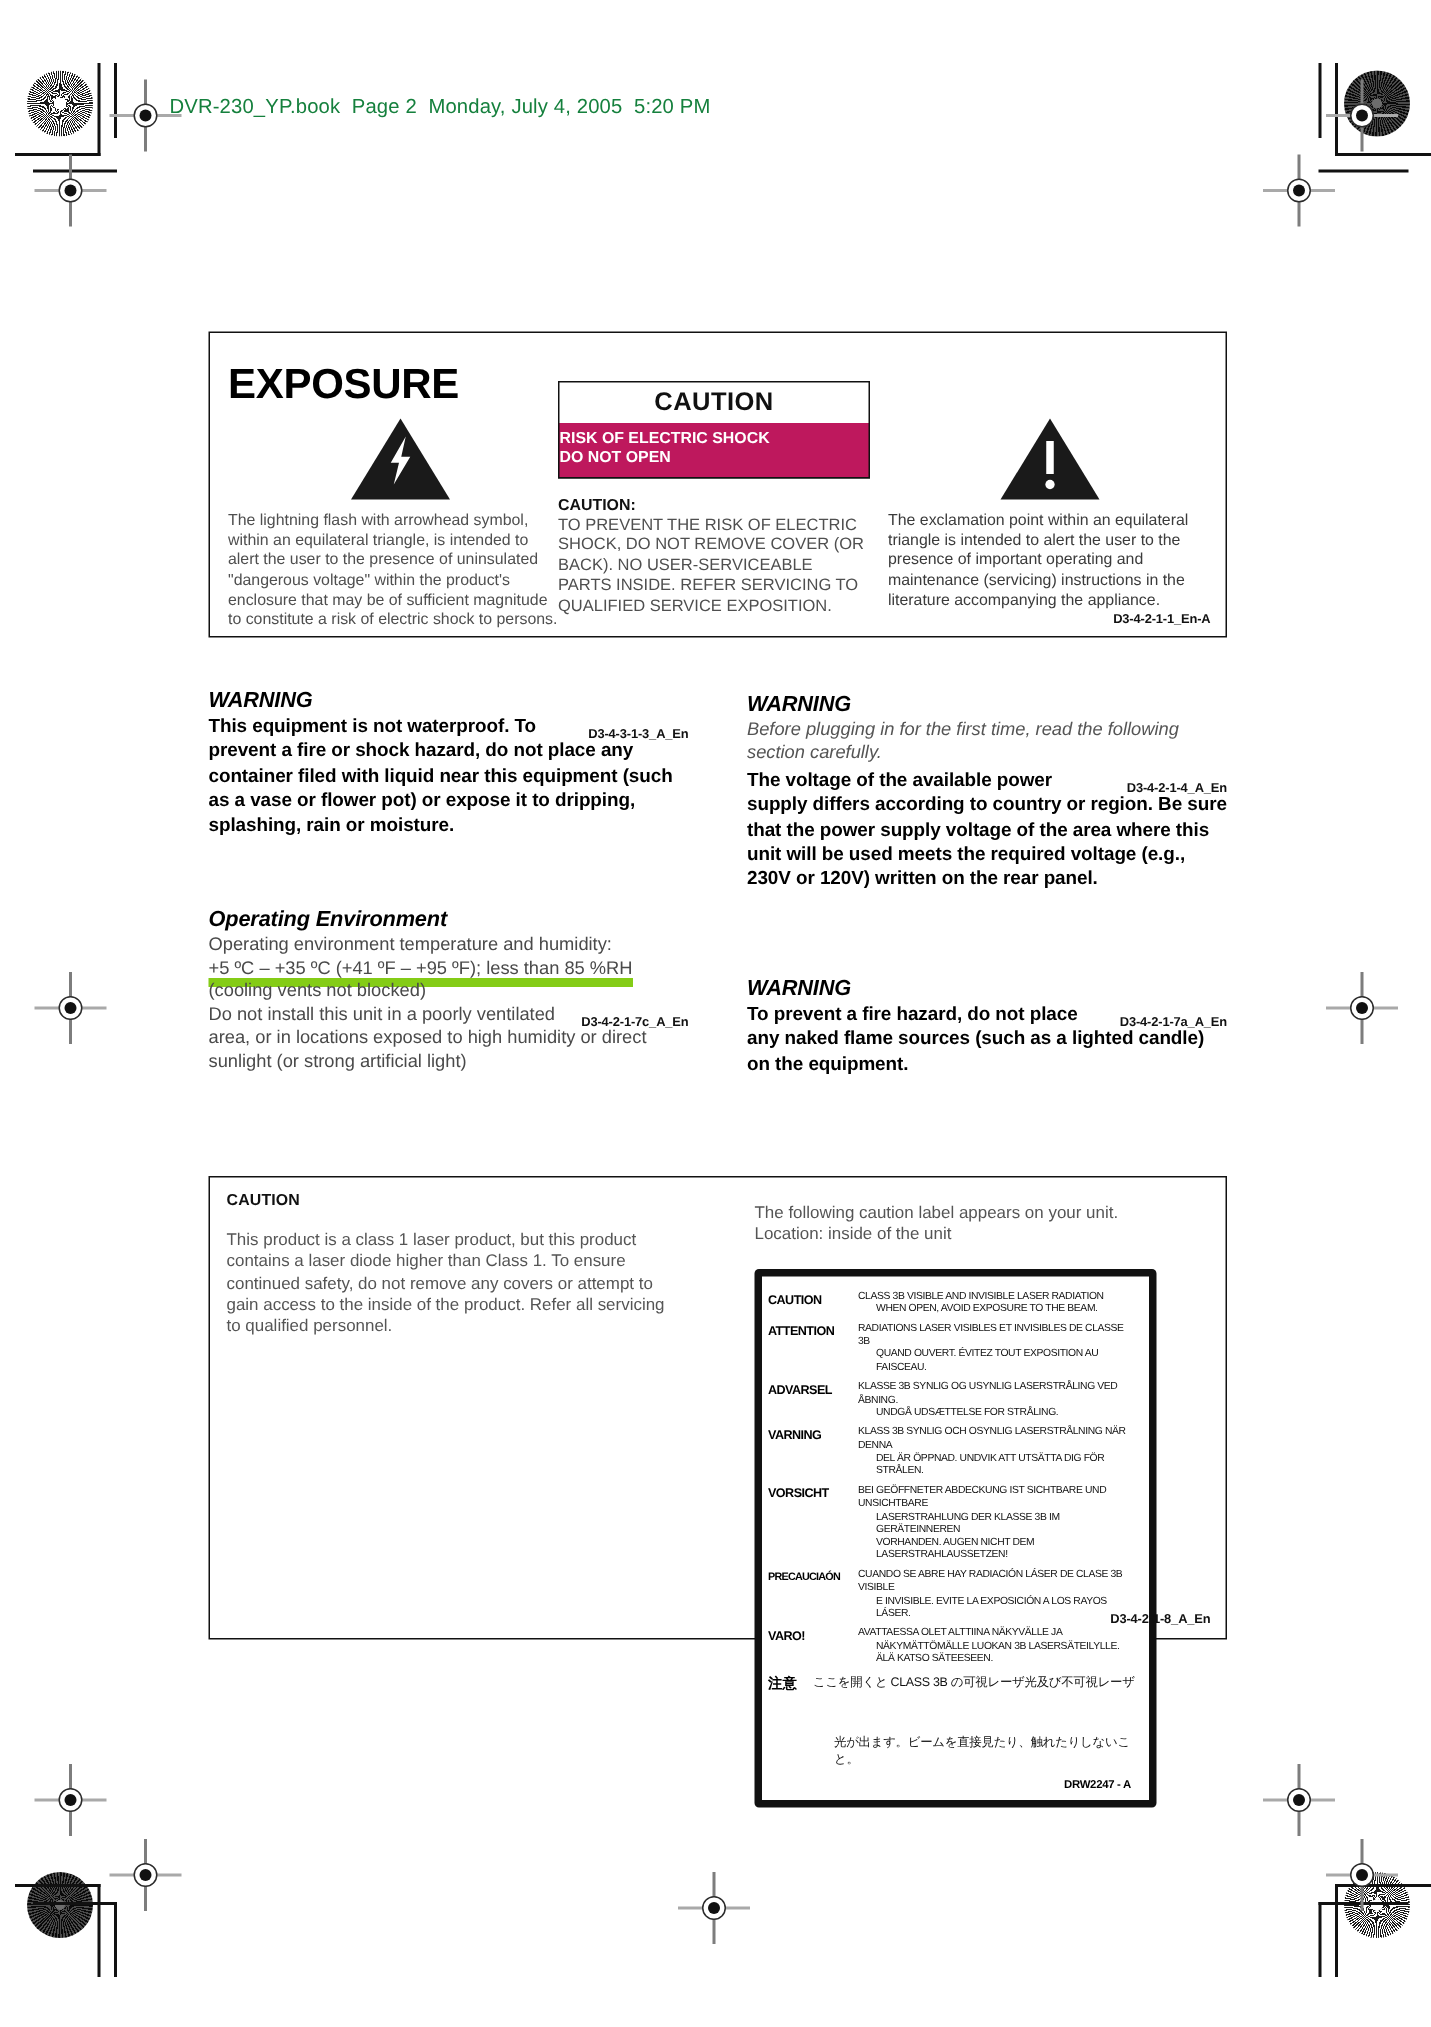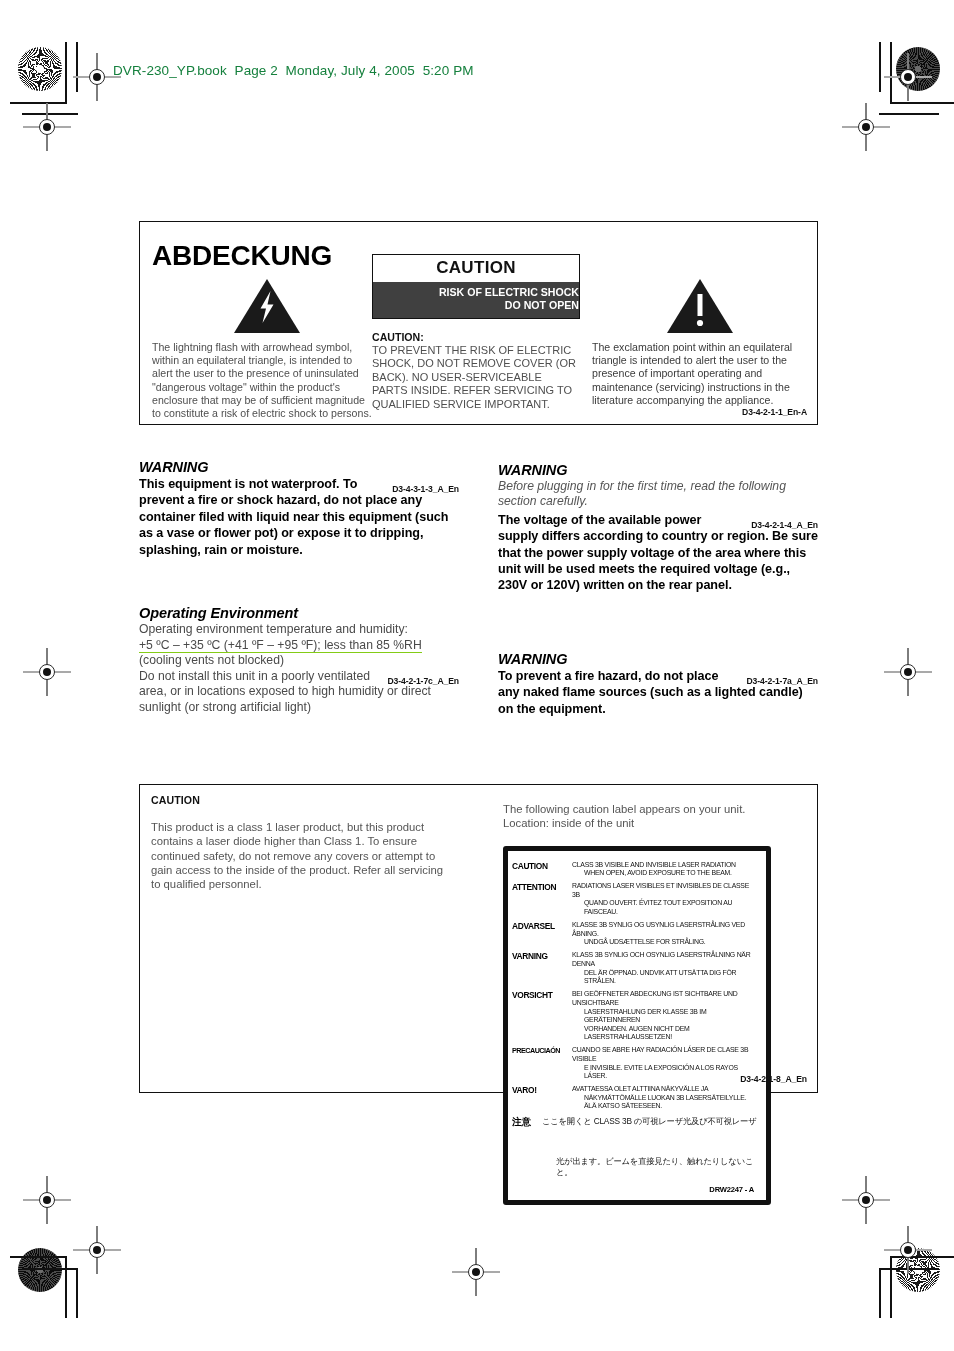--- a/index.html
+++ b/index.html
@@ -70,40 +70,40 @@
   .imp-body.dark { color:#3b3b3b; }
 
   .caution-badge {
     width:100%; border:1.6px solid #111; background:#111;
   }
   .caution-badge .cb-top {
     background:#fff; color:#111; text-align:center;
     font-size:17px; font-weight:bold; padding:3px 0 4px; letter-spacing:.3px;
   }
   .caution-badge .cb-bot {
-    background:#404040; color:#fff; text-align:right;
+    background:#be185d; color:#fff; text-align:left;
     font-size:10.6px; font-weight:bold; line-height:13px; padding:4px 0 6px;
   }
   .caution-lead { font-size:10.6px; font-weight:bold; color:#111; margin-top:12px; }
   .caution-text { font-size:11px; line-height:13.4px; color:#4f4f4f; margin-top:1px; }
 
   .code {
     font-size:8.6px; font-weight:bold; letter-spacing:-.1px; color:#111;
   }
   .code-br { position:absolute; right:10px; bottom:7px; }
 
   
   .wcol-left  { position:absolute; left:139px;  width:320px; }
   .wcol-right { position:absolute; left:498px; width:320px; }
 
   .w-head { font-size:14.5px; font-weight:bold; margin:0 0 1px; letter-spacing:-.1px;font-style:italic; }
   .w-bold { font-size:12.6px; font-weight:bold; line-height:16.4px; letter-spacing:-.05px; }
   .w-ital { font-size:12.2px; font-style:italic; line-height:15.4px; color:#555; }
   .w-norm { font-size:12.2px; line-height:15.6px; color:#4a4a4a; }
-  .w-norm .ul { border-bottom:1px solid #84cc16; }
+  .w-norm .ul { border-bottom:6px solid #84cc16; }
 
   .inline-code { float:right; margin-left:8px; position:relative; top:5px; }
   .clearfix::after { content:""; display:block; clear:both; }
 
   
   .laser-box {
     position:absolute; left:139px; top:784px; width:679px; height:309px;
     border:1.4px solid #111; background:#fff;
   }
   .lb-left  { position:absolute; left:11px; top:9px; width:300px; }
@@ -247,42 +247,42 @@
       <div class="vbar"></div>
       <div class="ring"></div>
       <div class="dot"></div>
     </div>
 </div>
 
 <div class="filehdr">DVR-230_YP.book  Page 2  Monday, July 4, 2005  5:20 PM</div>
 
 <div class="important-box">
 
-  <div class="imp-title">ABDECKUNG</div>
+  <div class="imp-title">EXPOSURE</div>
 
   <div class="imp-col-left">
     <div class="tri-wrap left">
       <svg width="68" height="56" viewBox="0 0 68 56" aria-hidden="true">
         <path d="M34 1 L67 55 L1 55 Z" fill="#1a1a1a"></path>
         <path d="M37.5 13 L27.5 30.5 L33 30.5 L29.5 45 L40.5 26.5 L34.5 26.5 Z" fill="#ffffff"></path>
       </svg>
     </div>
     <div class="imp-body">The lightning flash with arrowhead symbol, within an equilateral triangle, is intended to alert the user to the presence of uninsulated "dangerous voltage" within the product's enclosure that may be of sufficient magnitude to constitute a risk of electric shock to persons.</div>
   </div>
 
   <div class="imp-col-mid">
     <div class="caution-badge">
       <div class="cb-top">CAUTION</div>
       <div class="cb-bot">
         <div>RISK OF ELECTRIC SHOCK</div>
         <div>DO NOT OPEN</div>
       </div>
     </div>
     <div class="caution-lead">CAUTION:</div>
-    <div class="caution-text">TO PREVENT THE RISK OF ELECTRIC SHOCK, DO NOT REMOVE COVER (OR BACK).  NO USER-SERVICEABLE PARTS INSIDE.  REFER SERVICING TO QUALIFIED SERVICE IMPORTANT.</div>
+    <div class="caution-text">TO PREVENT THE RISK OF ELECTRIC SHOCK, DO NOT REMOVE COVER (OR BACK).  NO USER-SERVICEABLE PARTS INSIDE.  REFER SERVICING TO QUALIFIED SERVICE EXPOSITION.</div>
   </div>
 
   <div class="imp-col-right">
     <div class="tri-wrap">
       <svg width="68" height="56" viewBox="0 0 68 56" aria-hidden="true">
         <path d="M34 1 L67 55 L1 55 Z" fill="#1a1a1a"></path>
         <rect x="31.5" y="16" width="5" height="22" fill="#ffffff"></rect>
         <circle cx="34" cy="45" r="3.1" fill="#ffffff"></circle>
       </svg>
     </div>

